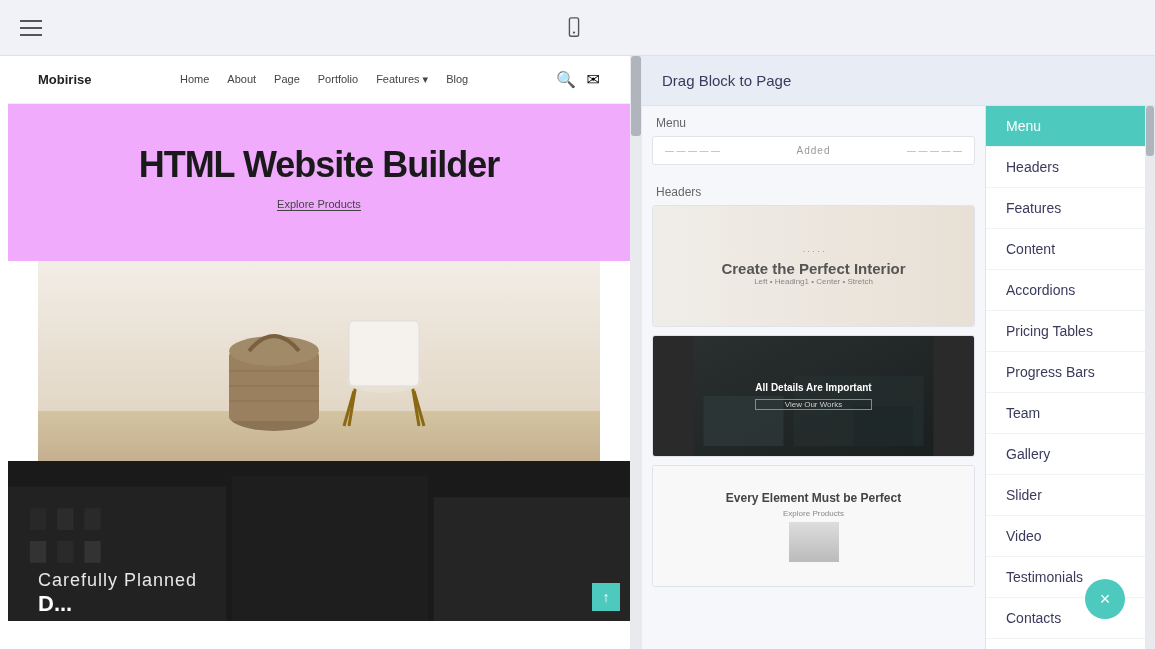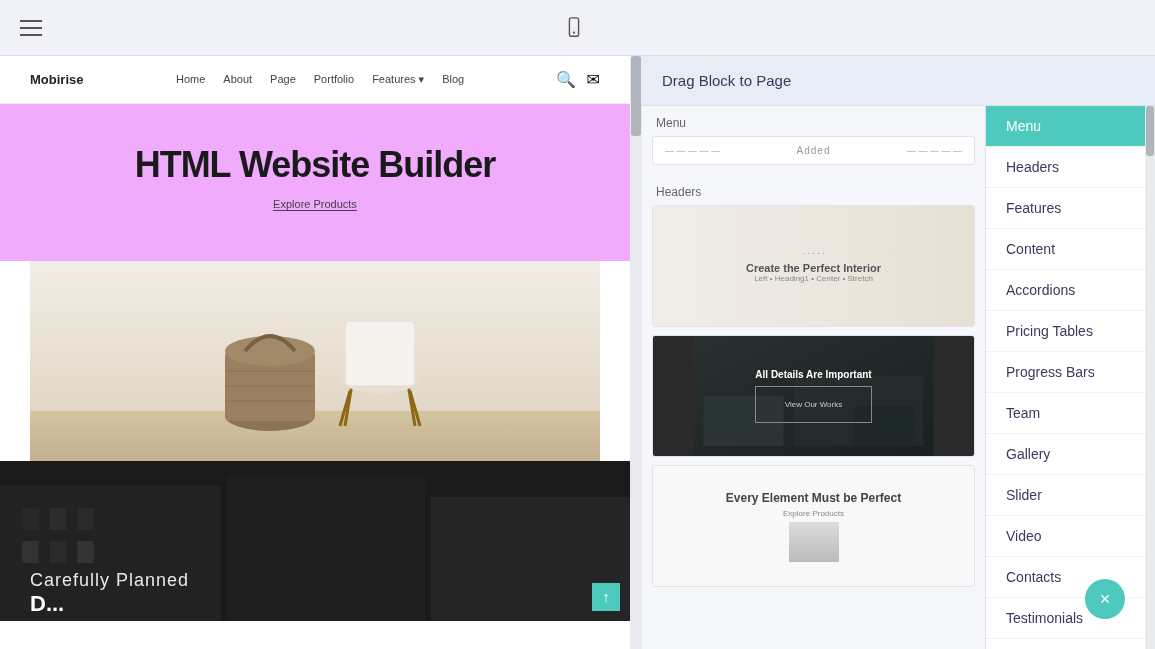--- a/index.html
+++ b/index.html
@@ -233,21 +233,21 @@
       justify-content: center;
       font-size: 10px;
       color: #555;
     }
     .header-preview-1 .dots {
       font-size: 8px;
       color: #888;
       margin-bottom: 4px;
     }
     .header-preview-1 .title {
-      font-size: 11px;
+      font-size: 15px;
       font-weight: 600;
     }
     .header-preview-1 .subtitle {
       font-size: 8px;
       color: #888;
     }
 
     .header-preview-2 {
       background: #2a2a2a;
       height: 120px;
@@ -256,21 +256,21 @@
       justify-content: center;
     }
     .header-preview-2 .overlay-text {
       color: #fff;
       font-size: 10px;
       font-weight: 600;
       text-align: center;
     }
     .header-preview-2 .btn-small {
       margin-top: 6px;
-      padding: 13px 8px;
+      padding: 0 8px;
       background: transparent;
       border: 1px solid #888;
       color: #ccc;
       font-size: 8px;
       cursor: pointer;
     }
 
     .header-preview-3 {
       background: #f8f8f8;
       height: 120px;
@@ -350,20 +350,21 @@
       justify-content: center;
       cursor: pointer;
       color: #fff;
       font-size: 18px;
       z-index: 10;
     }
 
     
     .preview-content {
       position: relative;
+      padding-left: 8px;
     }
 
     
     .scroll-up-btn {
       position: absolute;
       right: 12px;
       bottom: 20px;
       width: 28px;
       height: 28px;
       background: #4dc9be;
@@ -571,22 +572,22 @@
         <div class="category-item">Headers</div>
         <div class="category-item">Features</div>
         <div class="category-item">Content</div>
         <div class="category-item">Accordions</div>
         <div class="category-item">Pricing Tables</div>
         <div class="category-item">Progress Bars</div>
         <div class="category-item">Team</div>
         <div class="category-item">Gallery</div>
         <div class="category-item">Slider</div>
         <div class="category-item">Video</div>
+        <div class="category-item">Testimonials</div>
         <div class="category-item">Contacts</div>
-        <div class="category-item">Testimonials</div>
       </div>
 
       <div class="nav-scroll">
         <div class="nav-scroll-thumb"></div>
       </div>
 
     </div>
   </div>
 
 </div>

